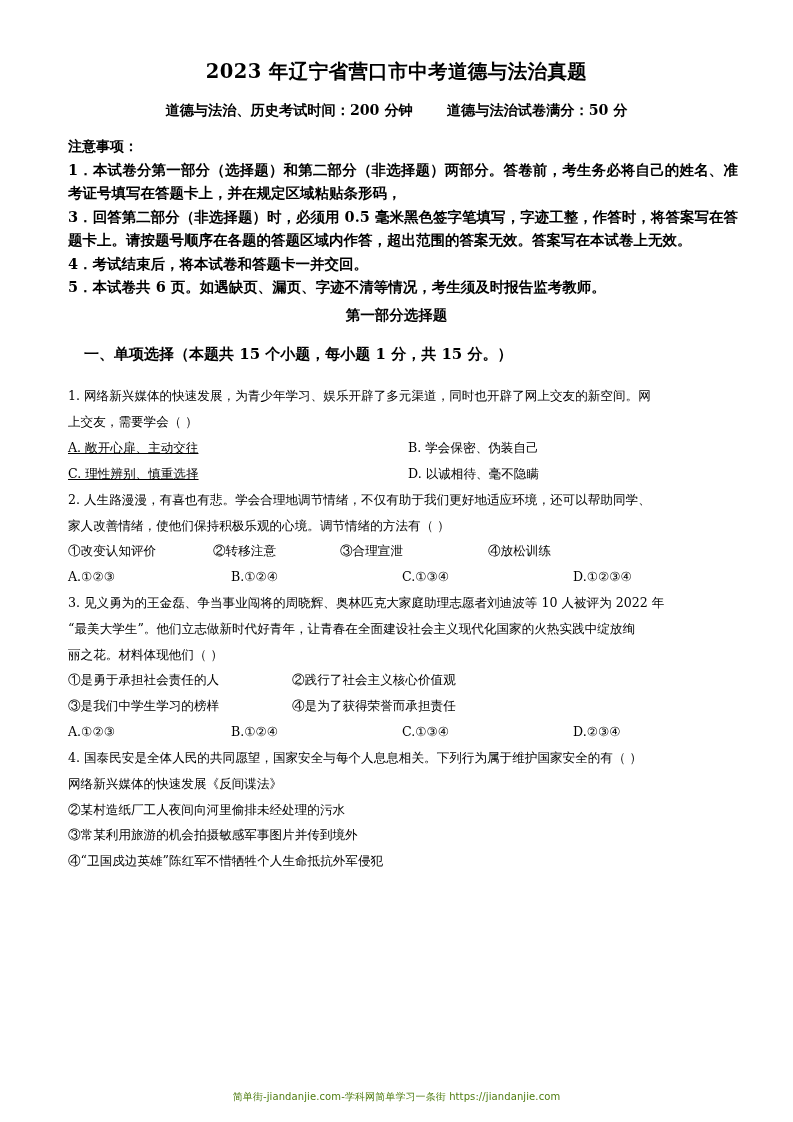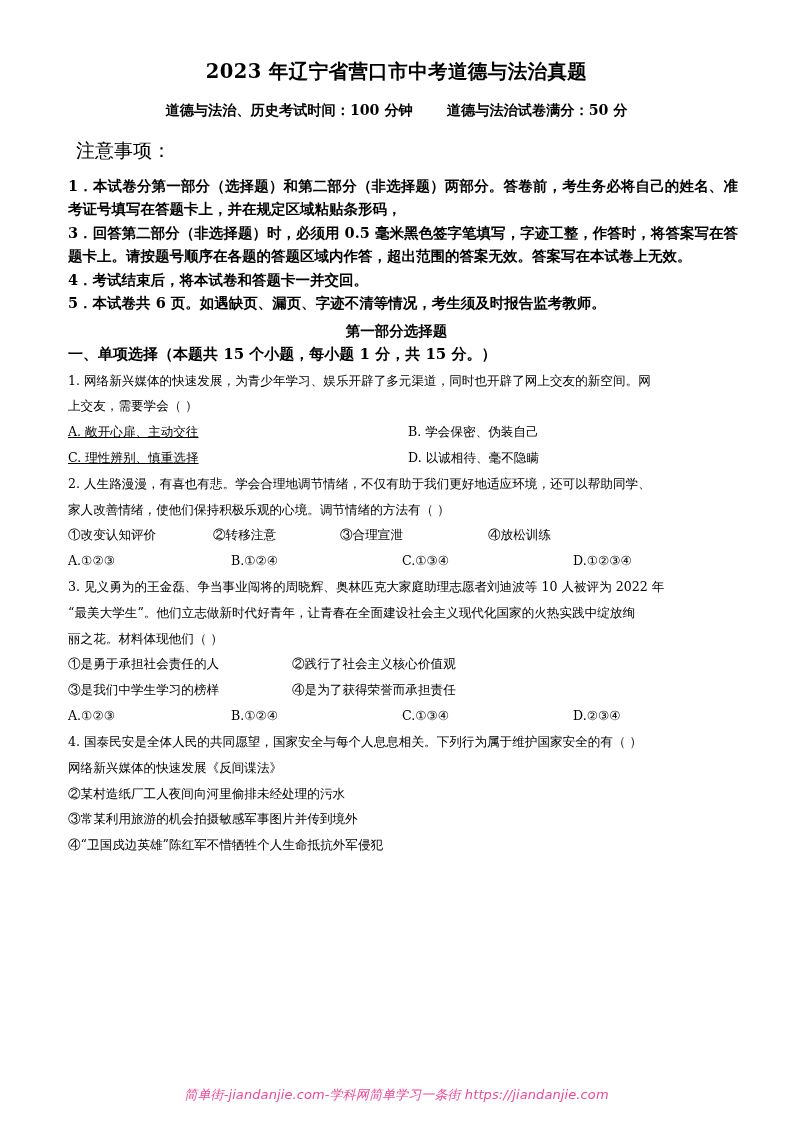--- a/index.html
+++ b/index.html
@@ -47,24 +47,24 @@
     width: 34px;
   }
 
   
   .notice {
     margin-top: 14px;
     padding-left: 15px;
     padding-right: 2px;
   }
   .notice-head {
-    font-size: 19px;
-    font-weight: normal;
+    font-size: 14px;
+    font-weight: bold;
     line-height: 1.62;
-    margin: 8px;
+    margin: 0;
   }
   .notice-item {
     font-size: 14.5px;
     font-weight: bold;
     line-height: 1.62;
     margin: 0;
     text-align: justify;
     text-justify: inter-ideograph;
   }
 
@@ -73,21 +73,21 @@
     text-align: center;
     font-size: 14.5px;
     font-weight: bold;
     margin: 0;
     padding-top: 4px;
     line-height: 1.6;
   }
   .section-head {
     font-size: 15px;
     font-weight: bold;
-    margin: 0;
+    margin: 16px;
     padding-left: 15px;
     line-height: 1.7;
   }
 
   
   .qblock {
     padding-left: 15px;
     padding-right: 2px;
   }
   .qstem {
@@ -132,36 +132,35 @@
   .opt.n4c { left: 272px; }
   .opt.n4d { left: 420px; }
 
   
   .footer {
     position: absolute;
     left: 0;
     right: 0;
     bottom: 18px;
     text-align: center;
-    font-size: 13px;
-    color: #ec4899;
+    font-size: 10px;
+    color: #4d7c0f;
     font-family: "DejaVu Sans", "Liberation Sans", sans-serif;
     letter-spacing: 0.1px;
-    font-style: italic;
   }
 </style>
 </head>
 <body>
 
 <div class="page">
 
   <h1 class="doc-title">2023 年辽宁省营口市中考道德与法治真题</h1>
 
   <p class="doc-subtitle">
-    <span>道德与法治、历史考试时间：100 分钟</span><span class="gap"></span><span>道德与法治试卷满分：50 分</span>
+    <span>道德与法治、历史考试时间：200 分钟</span><span class="gap"></span><span>道德与法治试卷满分：50 分</span>
   </p>
 
   <div class="notice">
     <p class="notice-head">注意事项：</p>
     <p class="notice-item">1．本试卷分第一部分（选择题）和第二部分（非选择题）两部分。答卷前，考生务必将自己的姓名、准考证号填写在答题卡上，并在规定区域粘贴条形码，</p>
     <p class="notice-item">3．回答第二部分（非选择题）时，必须用 0.5 毫米黑色签字笔填写，字迹工整，作答时，将答案写在答题卡上。请按题号顺序在各题的答题区域内作答，超出范围的答案无效。答案写在本试卷上无效。</p>
     <p class="notice-item">4．考试结束后，将本试卷和答题卡一并交回。</p>
     <p class="notice-item">5．本试卷共 6 页。如遇缺页、漏页、字迹不清等情况，考生须及时报告监考教师。</p>
   </div>
 

